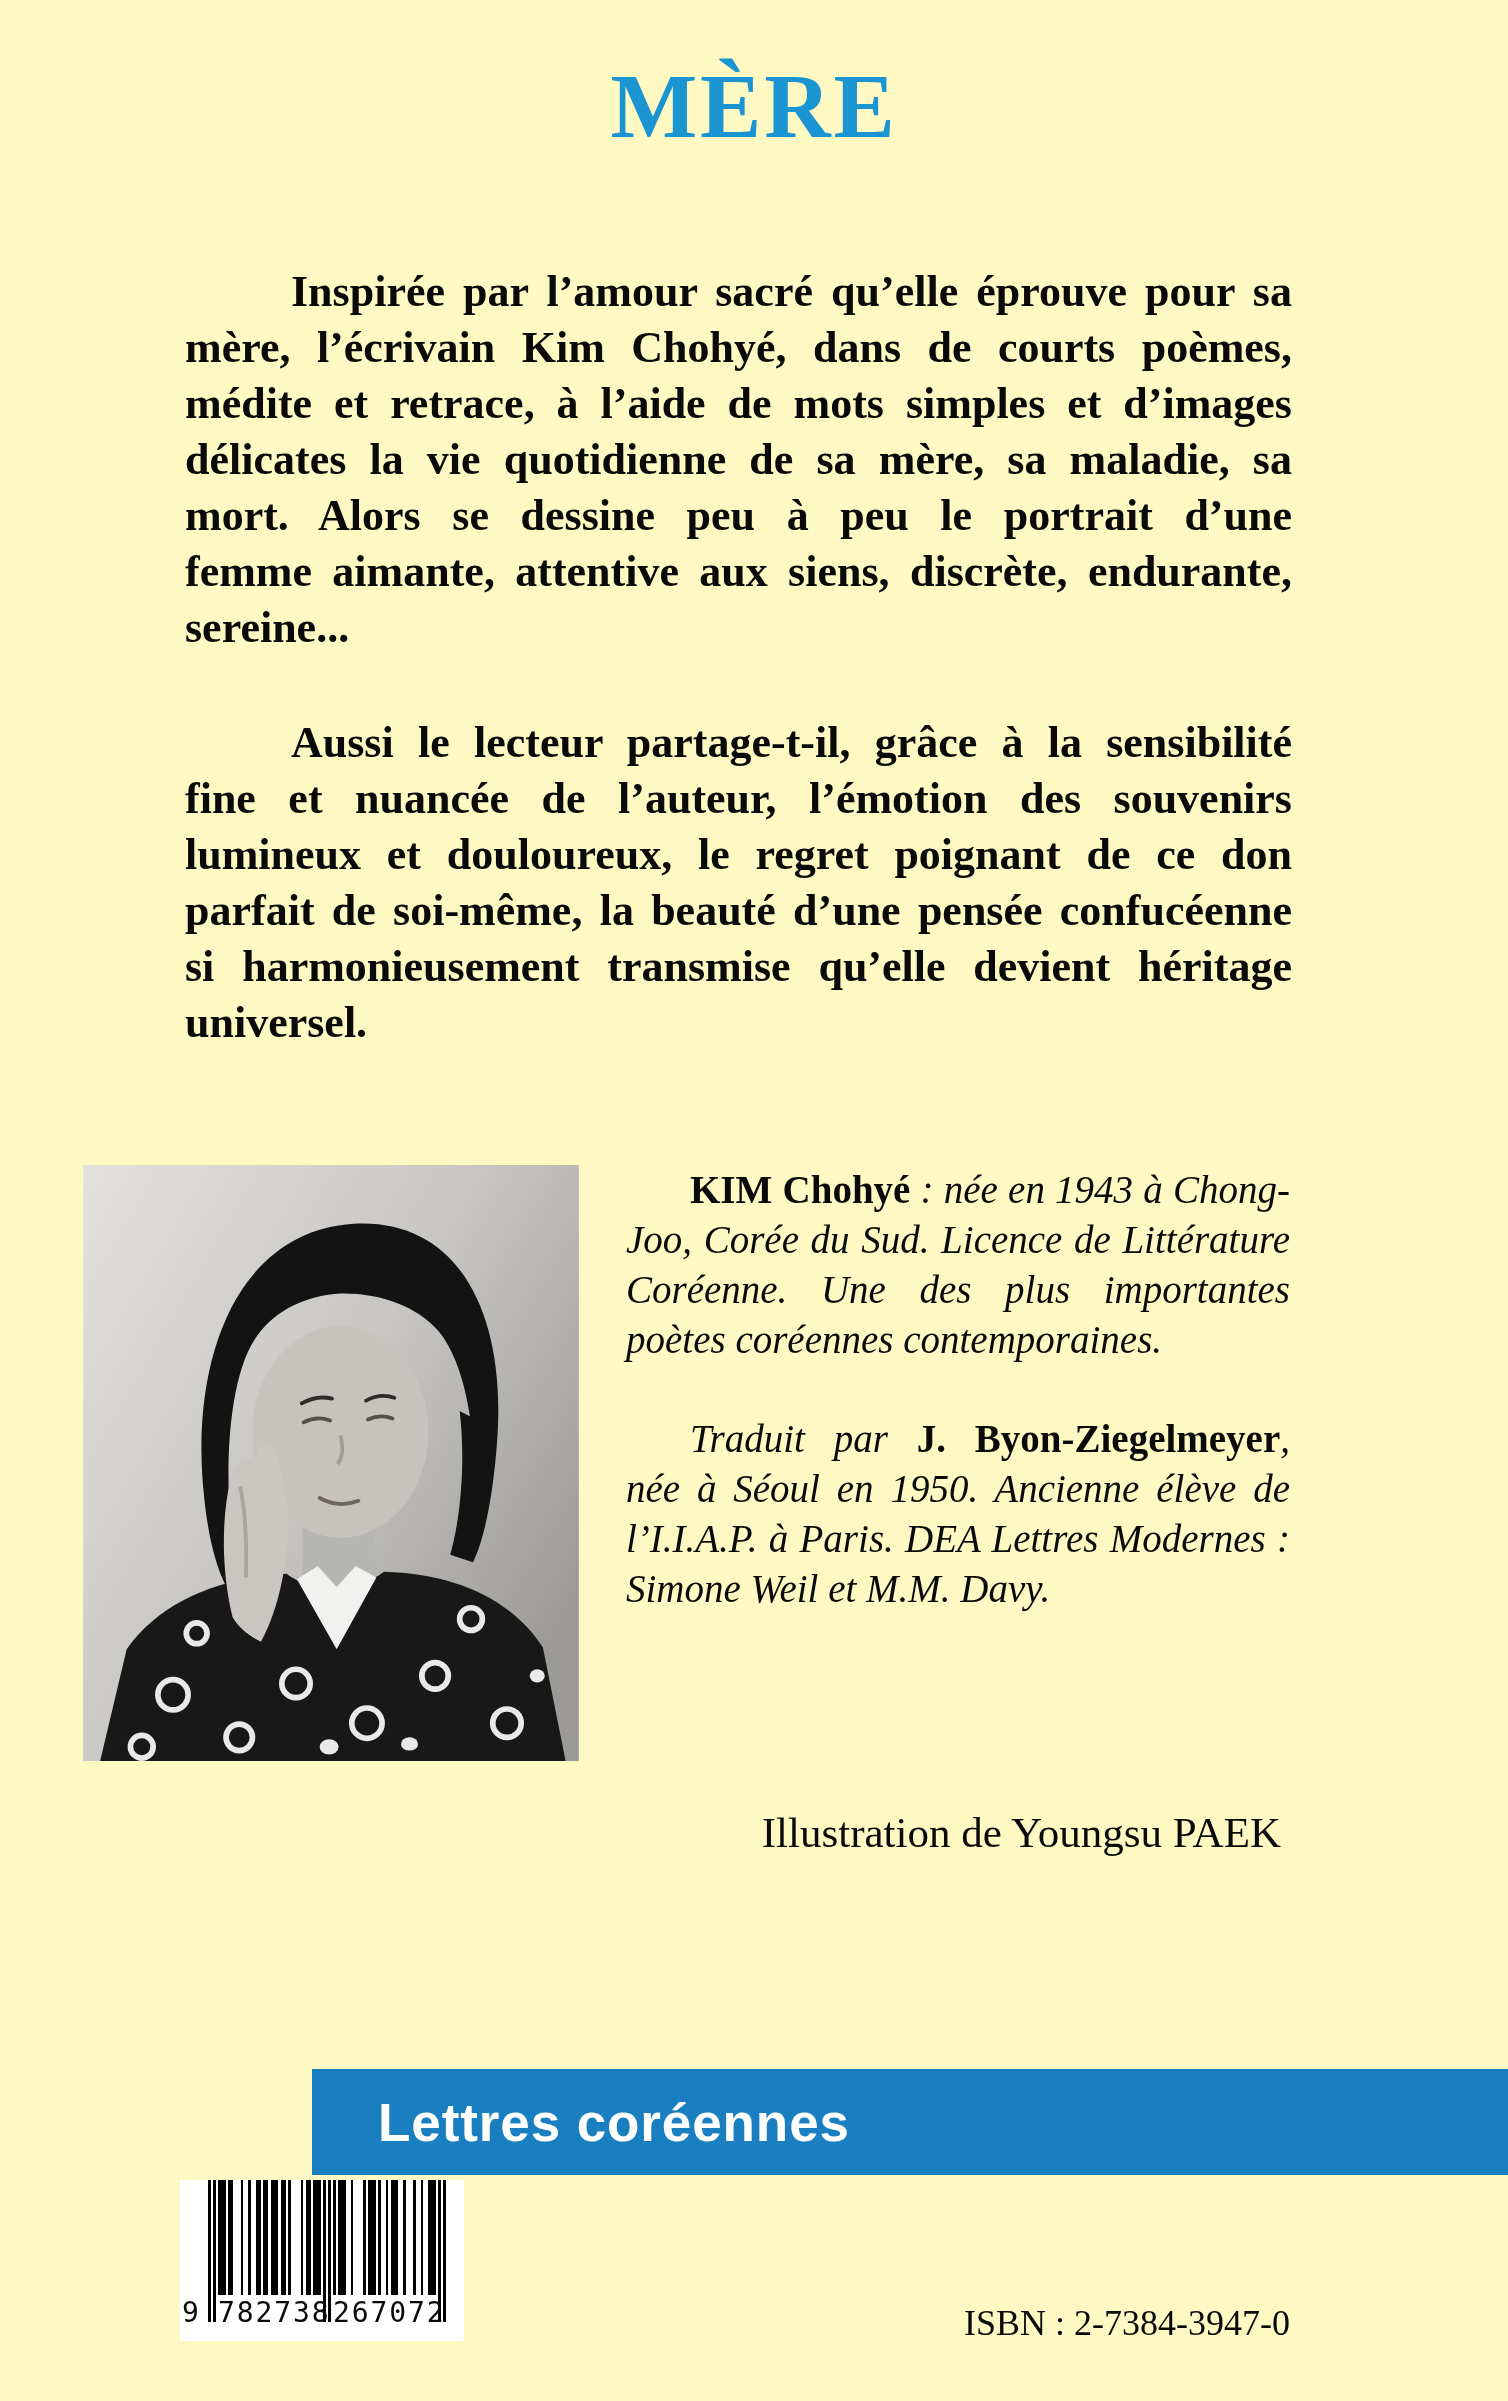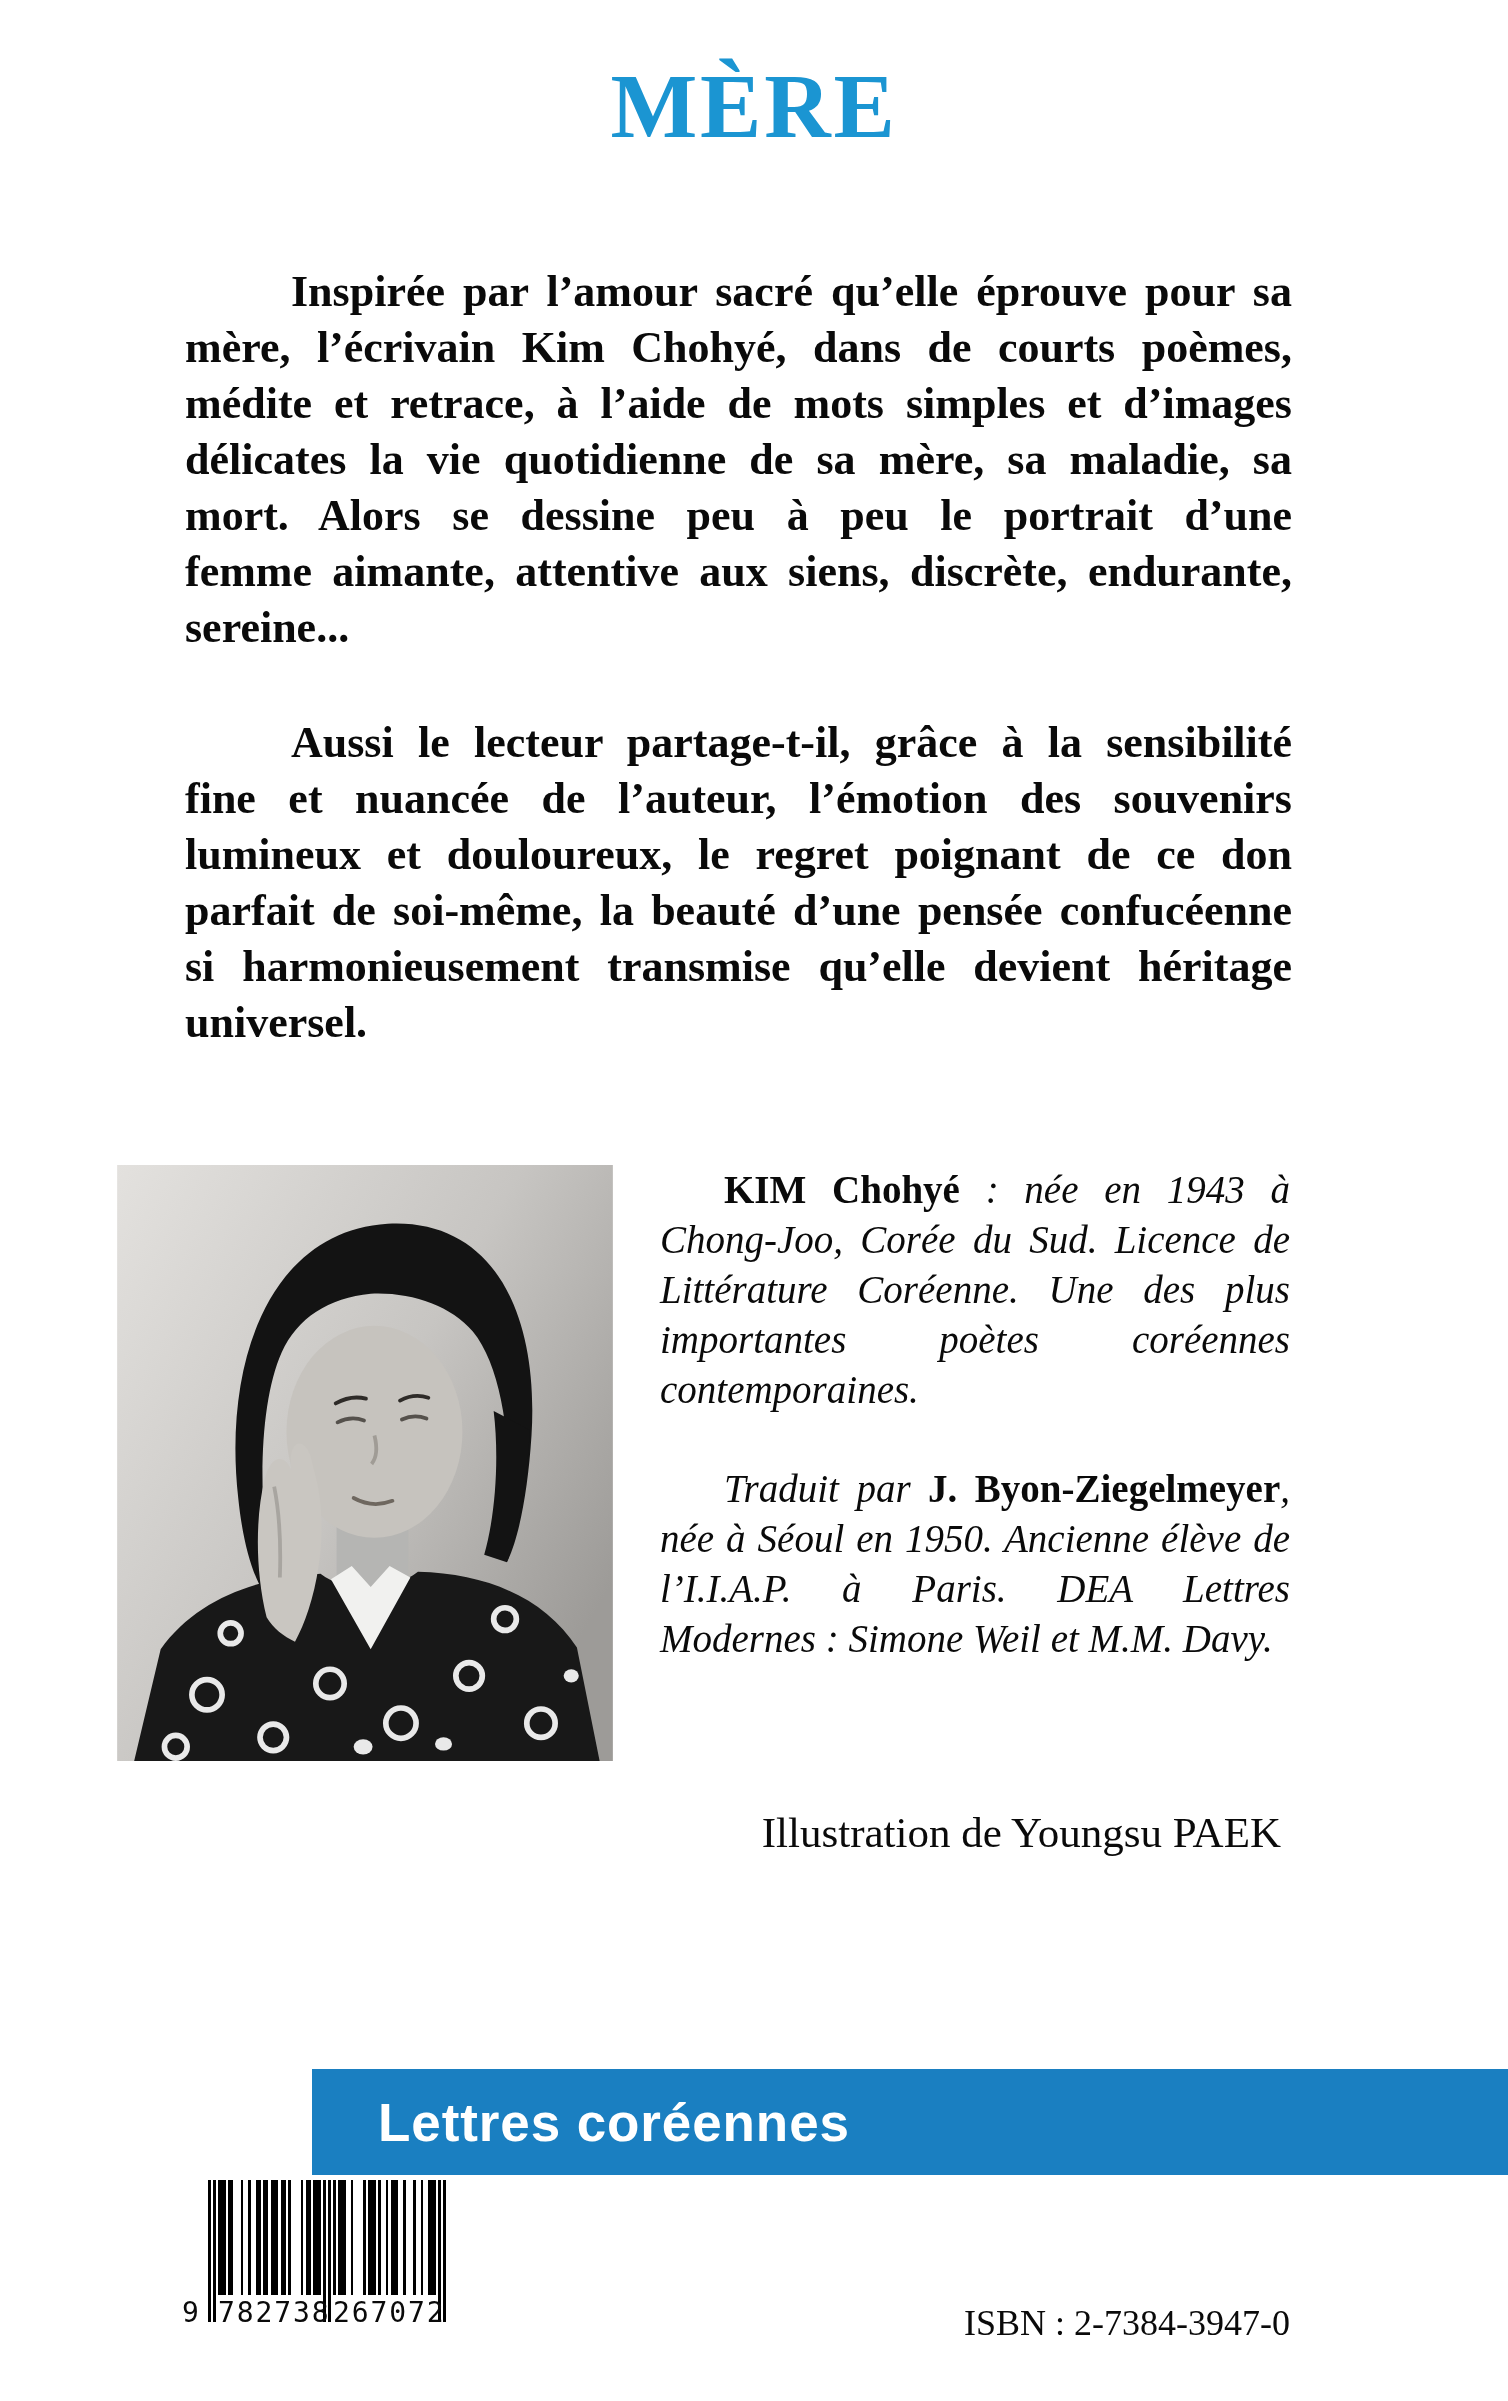--- a/index.html
+++ b/index.html
@@ -1,20 +1,20 @@
 <!DOCTYPE html>
 <html style="font-size:15px"><head>
 <meta charset="utf-8">
 <style>
   html, body { margin:0; padding:0; background:#eaeaea; }
   .page {
     position:relative;
     width:1508px; height:2402px;
     margin:0 auto;
-    background:#ffffff;
+    background:#fef9c3;
     color:#0a0a0a;
     font-family:"Liberation Serif", serif;
     overflow:hidden;
   }
 
   .title {
     margin:0;
     padding-top:55px;
     text-align:center;
     font-size:92px;
@@ -29,21 +29,21 @@
     font-size:44px;
     line-height:56px;
     font-weight:bold;
     text-align:justify;
     text-indent:106px;
     word-spacing:5.7px;
   }
   .para + .para { margin-top:59px; }
 
   .author-section {
-    margin:114px 218px 0 117px;
+    margin:114px 218px 0 83px;
     display:flex;
     gap:47px;
   }
   .photo { width:496px; height:596px; flex:0 0 auto; }
   .photo svg { display:block; width:100%; height:100%; }
 
   .bio {
     flex:1;
     font-size:39px;
     line-height:50px;

